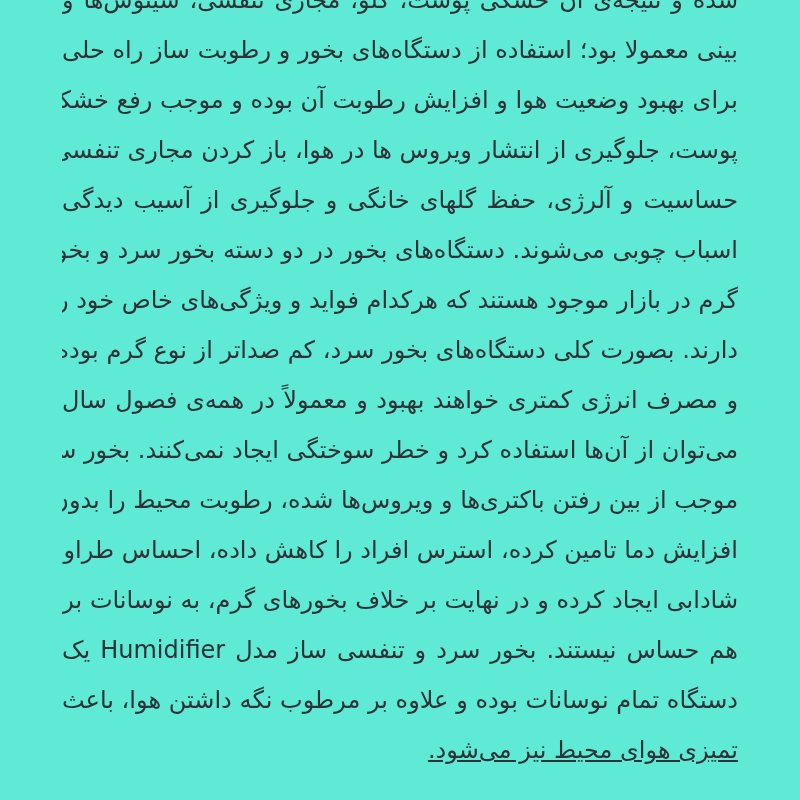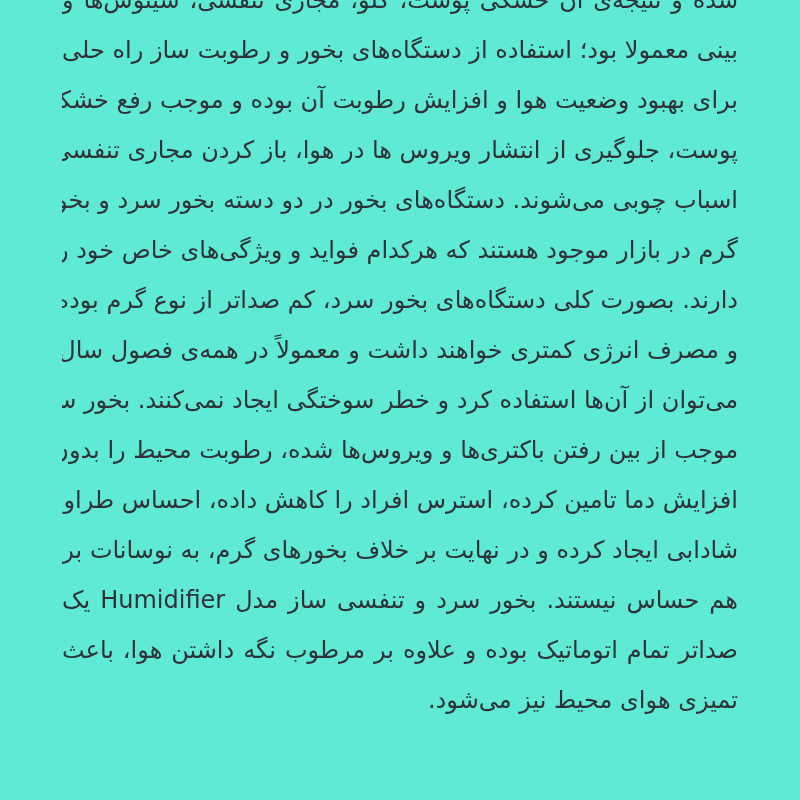--- a/index.html
+++ b/index.html
@@ -29,36 +29,38 @@
   }
   .line {
     display: block;
     text-align: justify;
     text-align-last: justify;
     white-space: nowrap;
     overflow: hidden;
   }
   .line:last-child {
     text-align-last: right;
+    text-decoration: underline;
   }
 </style>
 </head>
 <body>
 
 <div class="page">
   <div class="article" dir="rtl">
     <div class="line">شده و نتیجه‌ی آن خشکی پوست، گلو، مجاری تنفسی، سینوس‌ها و</div>
     <div class="line">بینی معمولا بود؛ استفاده از دستگاه‌های بخور و رطوبت ساز راه حلی</div>
     <div class="line">برای بهبود وضعیت هوا و افزایش رطوبت آن بوده و موجب رفع خشکی</div>
     <div class="line">پوست، جلوگیری از انتشار ویروس ها در هوا، باز کردن مجاری تنفسی،</div>
+    <div class="line">حساسیت و آلرژی، حفظ گلهای خانگی و جلوگیری از آسیب دیدگی</div>
     <div class="line">اسباب چوبی می‌شوند. دستگاه‌های بخور در دو دسته بخور سرد و بخور</div>
     <div class="line">گرم در بازار موجود هستند که هرکدام فواید و ویژگی‌های خاص خود را</div>
     <div class="line">دارند. بصورت کلی دستگاه‌های بخور سرد، کم صداتر از نوع گرم بوده</div>
-    <div class="line">و مصرف انرژی کمتری خواهند داشت و معمولاً در همه‌ی فصول سال</div>
+    <div class="line">و مصرف انرژی کمتری خواهند بهبود و معمولاً در همه‌ی فصول سال</div>
     <div class="line">می‌توان از آن‌ها استفاده کرد و خطر سوختگی ایجاد نمی‌کنند. بخور سرد</div>
     <div class="line">موجب از بین رفتن باکتری‌ها و ویروس‌ها شده، رطوبت محیط را بدون</div>
     <div class="line">افزایش دما تامین کرده، استرس افراد را کاهش داده، احساس طراوت و</div>
     <div class="line">شادابی ایجاد کرده و در نهایت بر خلاف بخورهای گرم، به نوسانات برق</div>
     <div class="line">هم حساس نیستند. بخور سرد و تنفسی ساز مدل Humidifier یک</div>
-    <div class="line">صداتر تمام اتوماتیک بوده و علاوه بر مرطوب نگه داشتن هوا، باعث</div>
+    <div class="line">دستگاه تمام نوسانات بوده و علاوه بر مرطوب نگه داشتن هوا، باعث</div>
     <div class="line">تمیزی هوای محیط نیز می‌شود.</div>
   </div>
 </div>
 
 </body></html>

